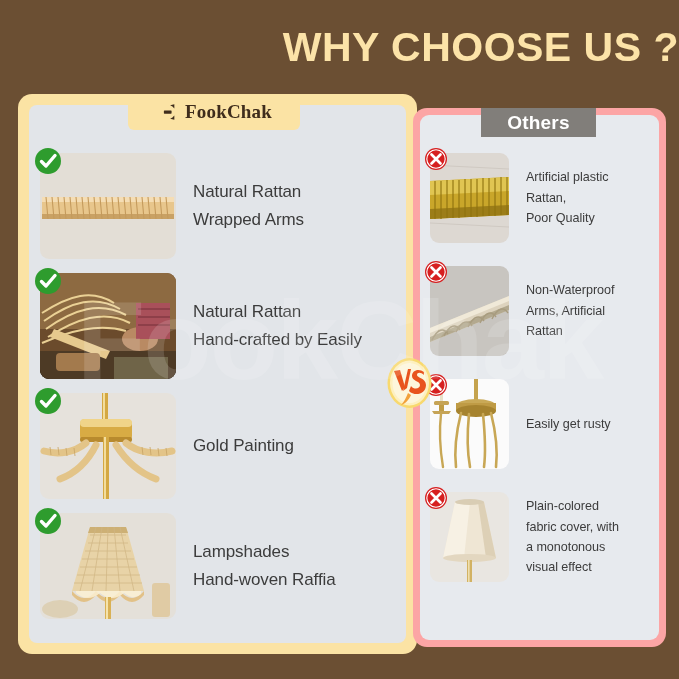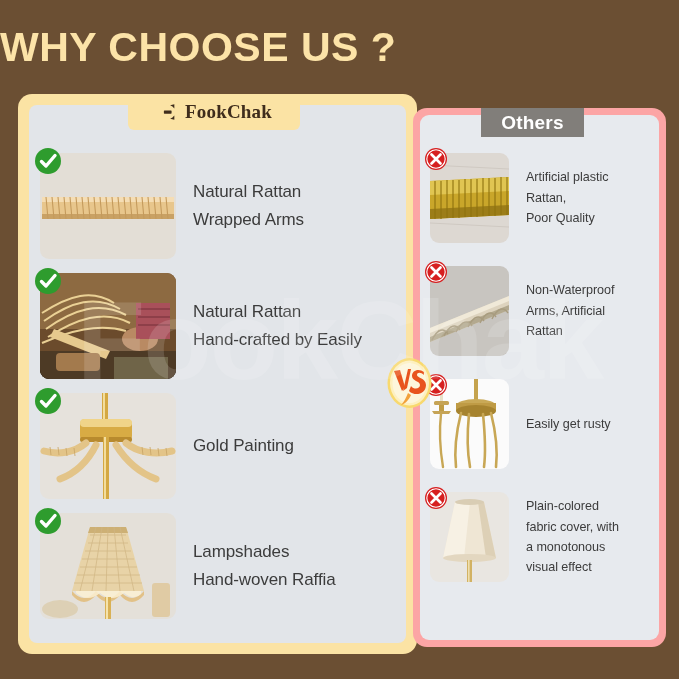--- a/index.html
+++ b/index.html
@@ -31,21 +31,21 @@
     pointer-events: none;
     font-family: "Liberation Sans", sans-serif;
   }
 
   
   .title {
     position: absolute;
     top: 24px;
     left: 0;
     width: 100%;
-    text-align: left;
+    text-align: right;
     font-size: 41px;
     font-weight: 700;
     color: #fce3a8;
     letter-spacing: 0.5px;
     z-index: 5;
   }
 
   
   .board {
     position: absolute;
@@ -118,21 +118,21 @@
     font-weight: 700;
     color: #3f2d1c;
     letter-spacing: 0.2px;
   }
 
   
   .others-tab {
     position: absolute;
     top: 108px;
     left: 481px;
-    width: 103px;
+    width: 115px;
     height: 29px;
     background: #817e7a;
     display: flex;
     align-items: center;
     justify-content: center;
     z-index: 30;
   }
   .others-tab span {
     color: #ffffff;
     font-size: 19px;

